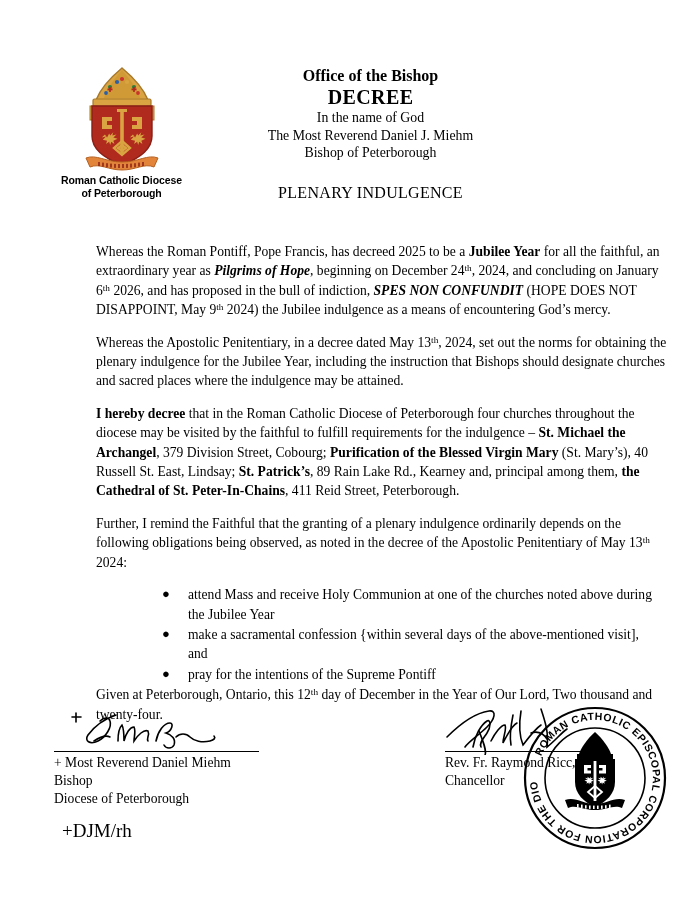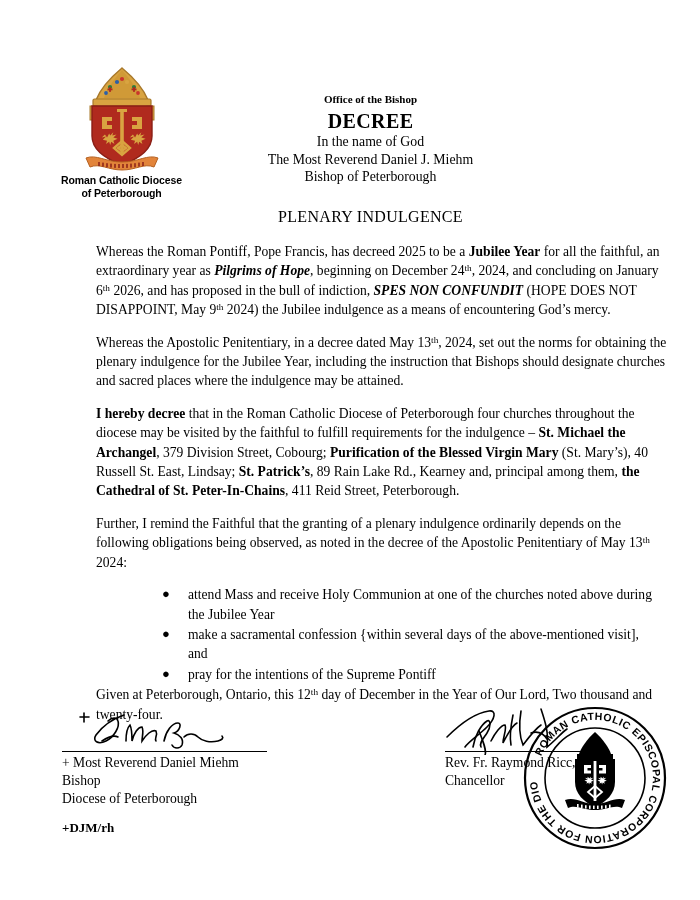--- a/index.html
+++ b/index.html
@@ -41,24 +41,23 @@
   }
 
   .titles {
     position: absolute;
     left: 238px;
     top: 66px;
     width: 265px;
     text-align: center;
   }
   .t-office {
-    font-size: 11px;
+    font-size: 16px;
     font-weight: bold;
     line-height: 19px;
-    margin-top: 24px;
   }
   .t-decree {
     font-size: 20px;
     font-weight: bold;
     line-height: 24px;
     letter-spacing: 0.4px;
   }
   .t-line {
     font-size: 13.8px;
     line-height: 17.5px;
@@ -122,21 +121,21 @@
     left: 0;
     top: 705px;
     width: 700px;
     height: 160px;
   }
   .sig-col {
     position: absolute;
     font-size: 13.6px;
     line-height: 18px;
   }
-  .sig-left  { left: 62px;  width: 260px; }
+  .sig-left  { left: 54px;  width: 260px; }
   .sig-right { left: 445px; width: 235px; }
 
   .sig-scribble {
     position: relative;
     height: 46px;
   }
   .sig-scribble svg { position: absolute; left: 0; bottom: -4px; }
 
   .sig-rule {
     border-bottom: 1.3px solid #000;
@@ -145,22 +144,22 @@
   }
   .sig-left .sig-rule  { width: 205px; }
   .sig-right .sig-rule { width: 136px; }
 
   .sig-name { white-space: nowrap; }
 
   .ref-code {
     position: absolute;
     left: 62px;
     top: 820px;
-    font-size: 13px;
-    font-weight: bold;
+    font-size: 19px;
+    font-weight: normal;
   }
 
   
   .seal {
     position: absolute;
     left: 521px;
     top: 704px;
     width: 148px;
     height: 148px;
   }

